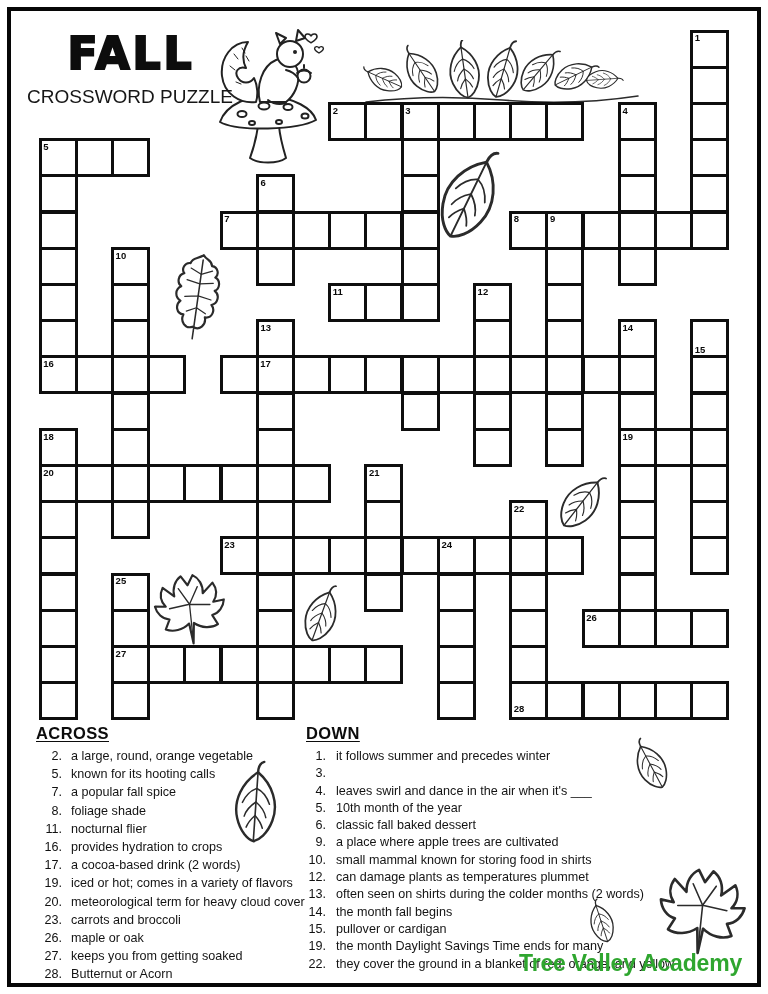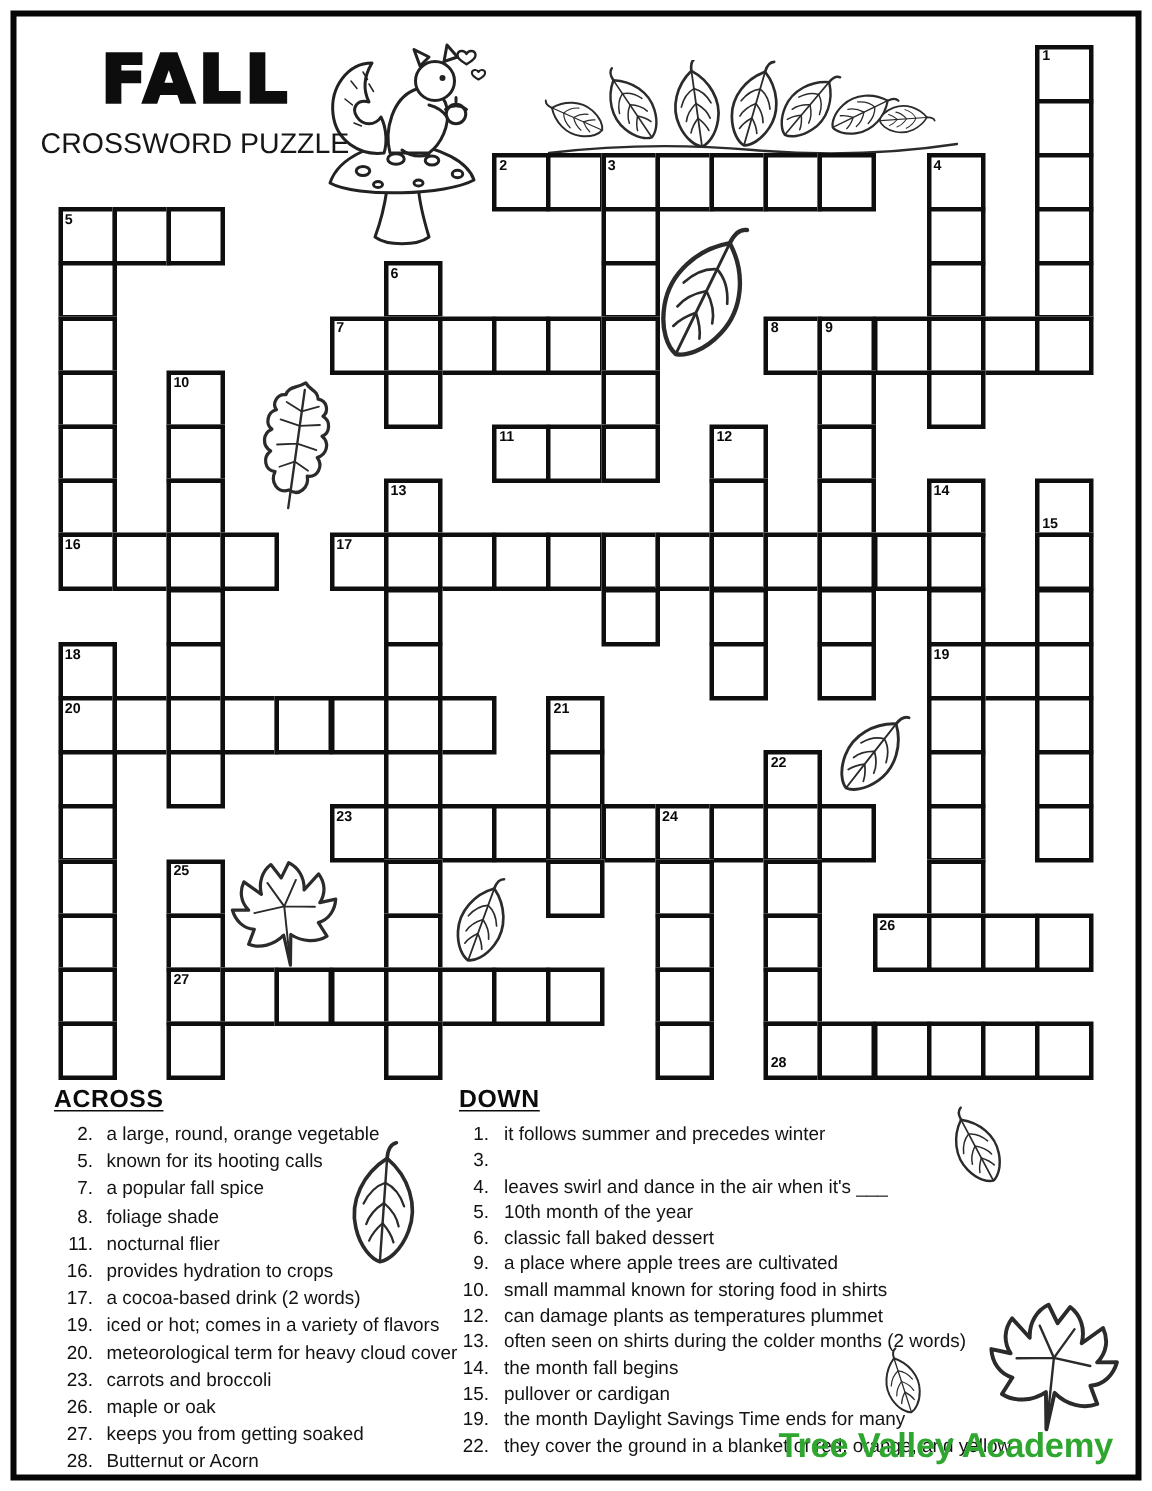--- a/index.html
+++ b/index.html
@@ -324,21 +324,21 @@
       <span class="cellnum" style="left: 224.2px; top: 214.4px;">7</span>
       <span class="cellnum" style="left: 513.8px; top: 214.4px;">8</span>
       <span class="cellnum" style="left: 550px; top: 214.4px;">9</span>
       <span class="cellnum" style="left: 115.6px; top: 250.6px;">10</span>
       <span class="cellnum" style="left: 332.8px; top: 286.8px;">11</span>
       <span class="cellnum" style="left: 477.6px; top: 286.8px;">12</span>
       <span class="cellnum" style="left: 260.4px; top: 323px;">13</span>
       <span class="cellnum" style="left: 622.4px; top: 323px;">14</span>
       <span class="cellnum" style="left: 694.8px; top: 309px; margin-top: 36px;">15</span>
       <span class="cellnum" style="left: 43.2px; top: 359.2px;">16</span>
-      <span class="cellnum" style="left: 224.2px; top: 359.2px;">17</span>
+      <span class="cellnum" style="left: 224.2px; top: 359.2px; padding-left: 36px;">17</span>
       <span class="cellnum" style="left: 43.2px; top: 431.6px;">18</span>
       <span class="cellnum" style="left: 622.4px; top: 431.6px;">19</span>
       <span class="cellnum" style="left: 43.2px; top: 467.8px;">20</span>
       <span class="cellnum" style="left: 369px; top: 467.8px;">21</span>
       <span class="cellnum" style="left: 513.8px; top: 504px;">22</span>
       <span class="cellnum" style="left: 224.2px; top: 540.2px;">23</span>
       <span class="cellnum" style="left: 441.4px; top: 540.2px;">24</span>
       <span class="cellnum" style="left: 115.6px; top: 576.4px;">25</span>
       <span class="cellnum" style="left: 586.2px; top: 612.6px;">26</span>
       <span class="cellnum" style="left: 115.6px; top: 648.8px;">27</span>

